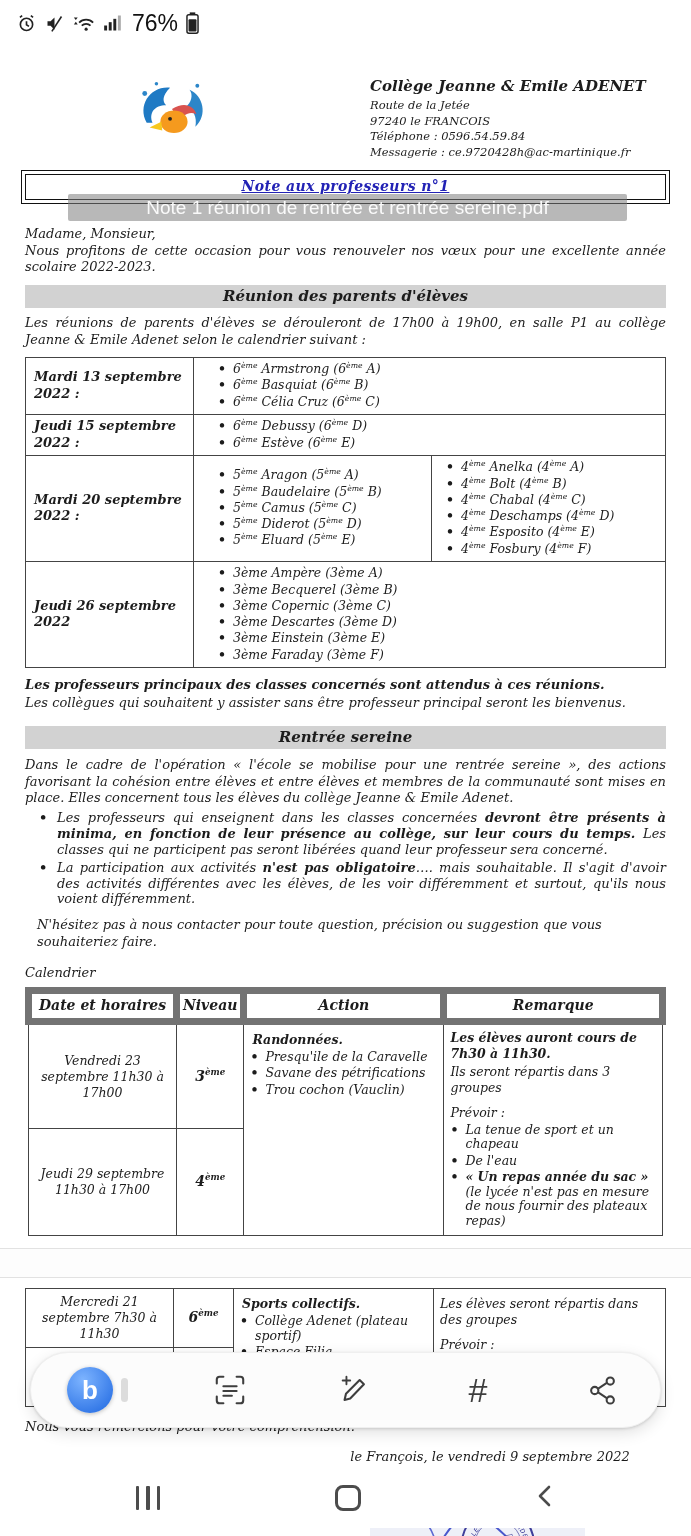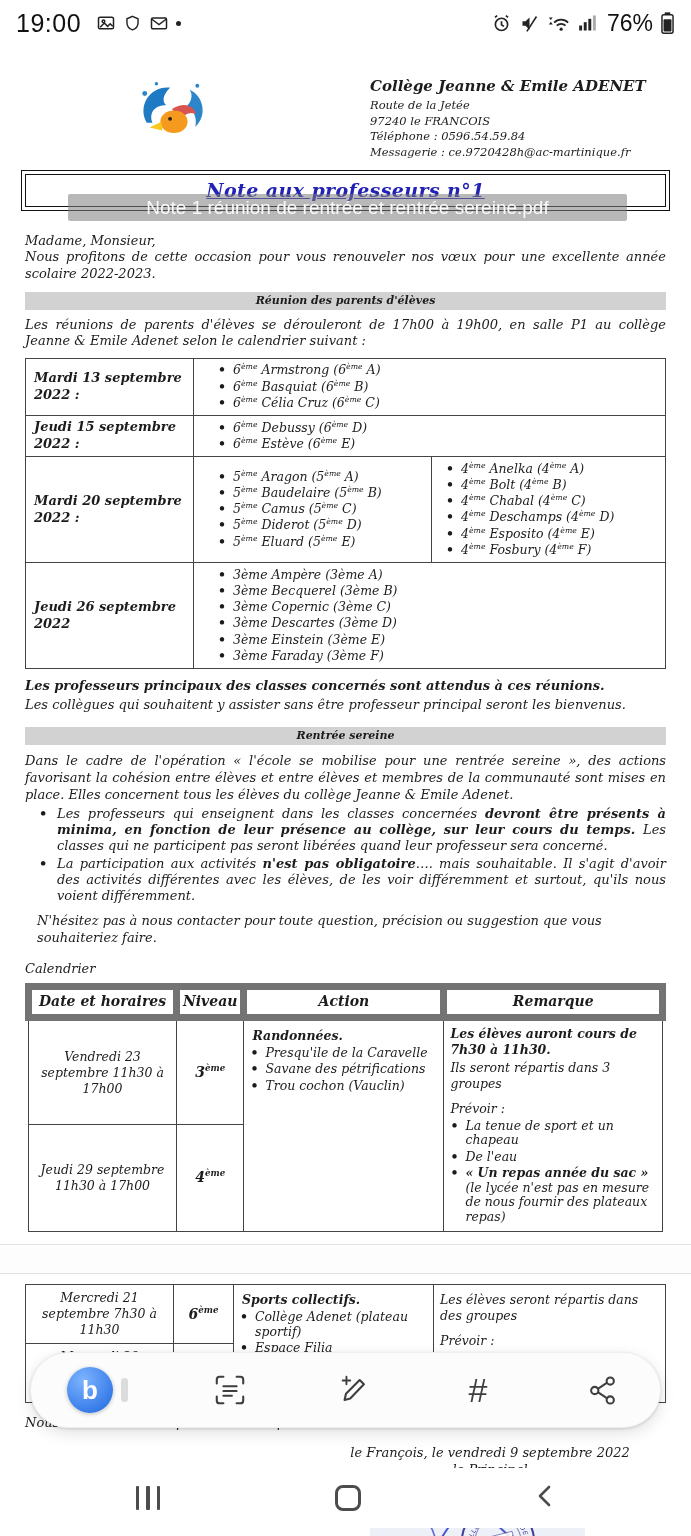--- a/index.html
+++ b/index.html
@@ -28,37 +28,37 @@
   .school-header { display:flex; align-items:flex-start; }
   .logo-wrap { width:345px; padding-left:108px; }
   .school-info { font-size:11.5px; line-height:1.35; }
   .school-name { font-size:15px; font-weight:bold; margin-bottom:2px; }
 
   .title-box {
     margin-top:14px; border:1.5px solid #111; outline:1px solid #111; outline-offset:3px;
     text-align:center; padding:3px 0; background:#fff;
   }
   .title-text {
-    color:var(--title-blue,#2222b5); font-weight:bold; font-size:19px;
+    color:var(--title-blue,#2222b5); font-weight:bold; font-size:14px;
     text-decoration:underline; letter-spacing:.4px;
   }
 
   .toast {
     position:absolute; top:194px; left:68px; right:64px; height:27px; z-index:6;
     background:rgba(125,125,125,.55); color:#fafafa; border-radius:2px;
     font-family:"Liberation Sans", sans-serif; font-style:normal; font-size:19px;
     display:flex; align-items:center; justify-content:center;
     white-space:nowrap; overflow:hidden;
   }
 
   .salutation { margin-top:26px; }
   .intro { text-align:justify; }
   .sec-head {
     background:var(--header-gray,#d2d2d2); text-align:center; font-weight:bold;
-    font-size:11px; padding:2px 0; margin-top:9px;
+    font-size:15px; padding:2px 0; margin-top:9px;
   }
   .parents-intro { margin-top:7px; text-align:justify; }
 
   table.parents { width:100%; border-collapse:collapse; margin-top:8px; font-size:12.5px; }
   .parents td { border:1px solid #444; vertical-align:middle; padding:3px 5px; }
   .parents td.date { font-weight:bold; font-size:13px; padding-left:8px; }
   .parents td.lst { padding-left:24px; }
   .h1{height:40px} .h2{height:34px} .h3{height:86px} .h4{height:96px}
 
   .bl { display:flex; line-height:1.18; margin:1.5px 0; }
@@ -123,42 +123,20 @@
     background:#fff; font-style:normal;
   }
   .nav-recents { display:flex; }
   .nav-recents .bar { width:3.5px; height:24px; background:#4c4c4c; margin:0 3.5px; border-radius:1px; }
   .nav-home { width:26px; height:26px; border:3px solid #4c4c4c; border-radius:8px; }
 </style>
 </head>
 <body>
 
 <div class="statusbar">
-  <div class="sb-left">
-    <span class="sb-time">19:00</span>
-    <span class="sb-icon">
-      <svg width="20" height="20" viewBox="0 0 24 24" fill="none" stroke="#222" stroke-width="1.8">
-        <rect x="3" y="5" width="18" height="14" rx="2"></rect>
-          <circle cx="9" cy="10" r="1.6"></circle>
-        <path d="M5 17l5-5 4 4 3-3 3 3"></path>
-      </svg>
-    </span>
-    <span class="sb-icon">
-      <svg width="19" height="19" viewBox="0 0 24 24" fill="none" stroke="#222" stroke-width="1.8">
-        <path d="M12 3l7 3v5c0 4.5-3 7.6-7 9-4-1.4-7-4.5-7-9V6z"></path>
-      </svg>
-    </span>
-    <span class="sb-icon">
-      <svg width="20" height="20" viewBox="0 0 24 24" fill="none" stroke="#222" stroke-width="1.8">
-        <rect x="3" y="6" width="18" height="13" rx="1.5"></rect>
-          <path d="M3.5 7.5L12 14l8.5-6.5"></path>
-      </svg>
-    </span>
-    <span class="sb-dot"></span>
-  </div>
   <div class="sb-right">
     <span class="sb-icon">
       <svg width="21" height="21" viewBox="0 0 24 24" fill="none" stroke="#222" stroke-width="1.9">
         <circle cx="12" cy="13" r="7"></circle>
           <path d="M12 9.5v4l2.8 1.8"></path>
           <path d="M4.5 5L7 3M19.5 5L17 3"></path>
       </svg>
     </span>
     <span class="sb-icon">
       <svg width="21" height="21" viewBox="0 0 24 24">

